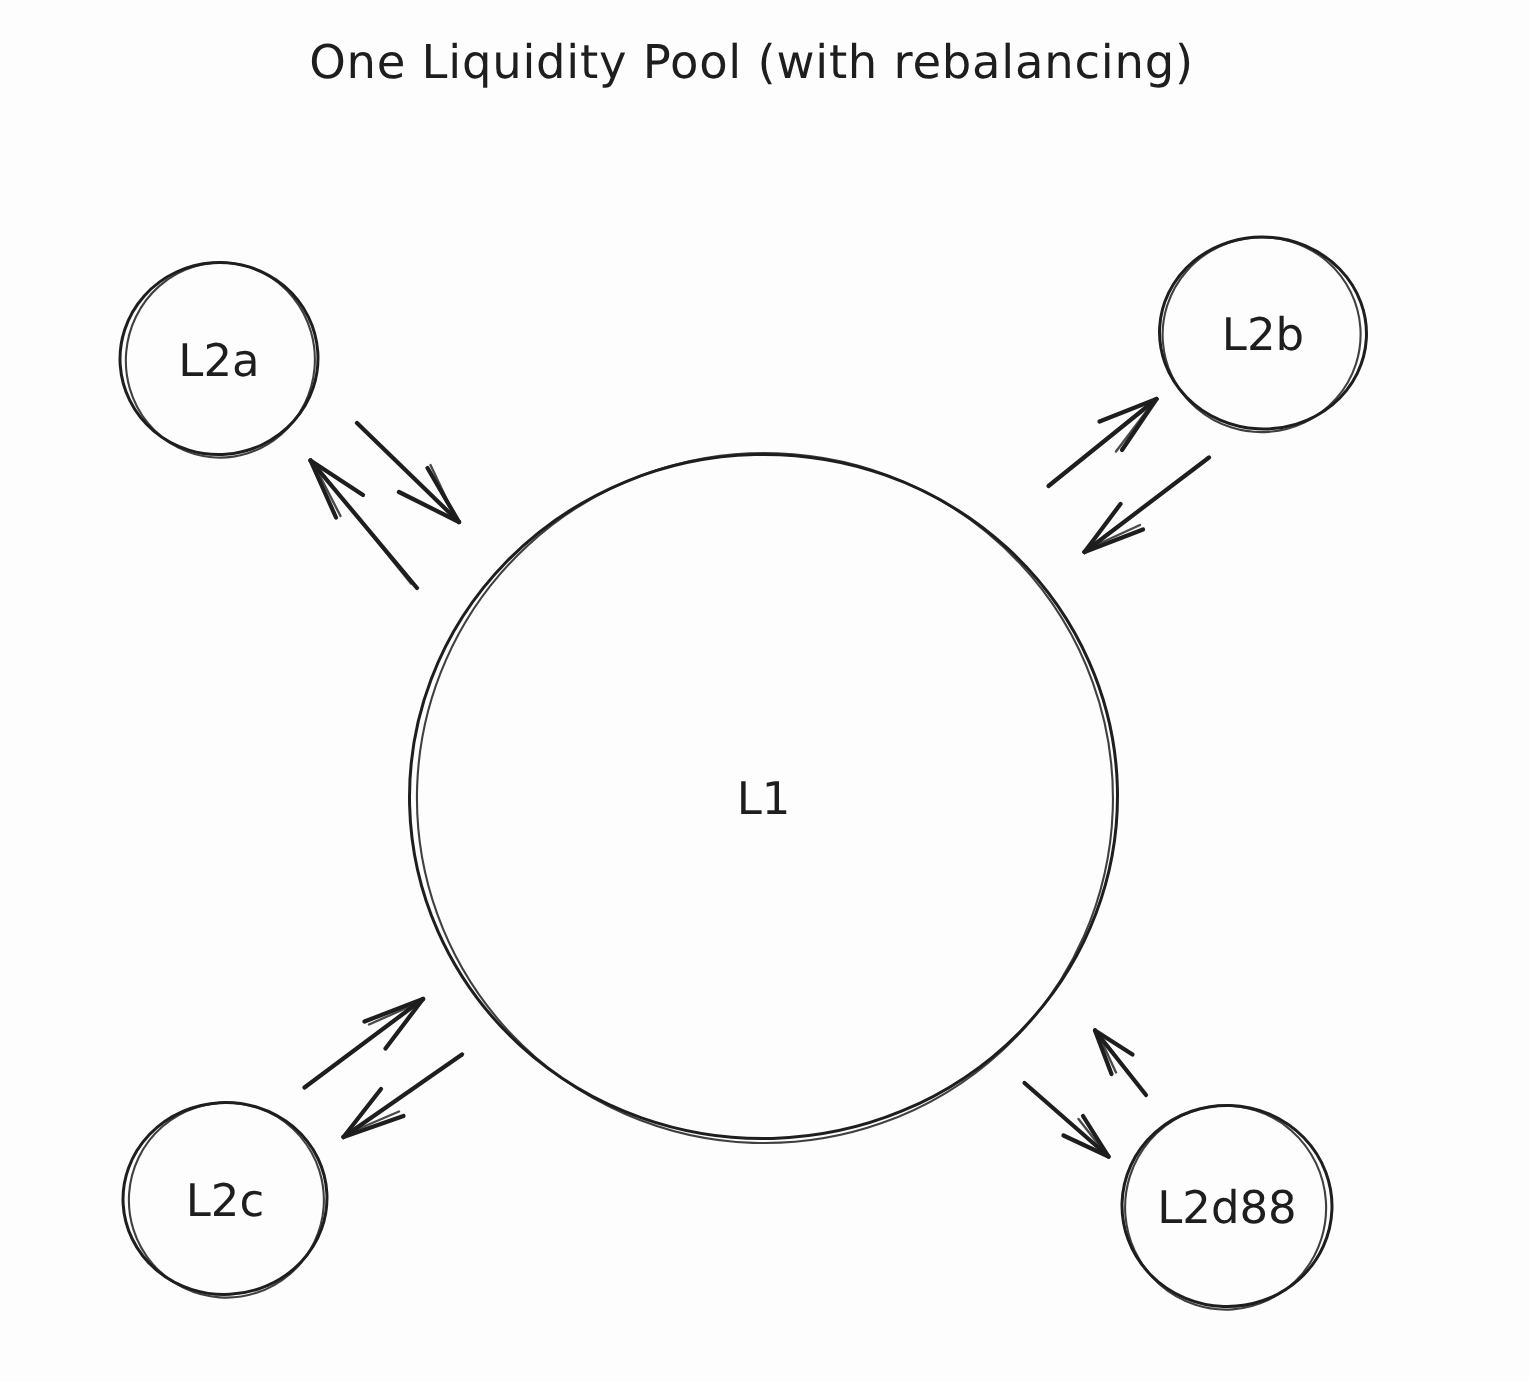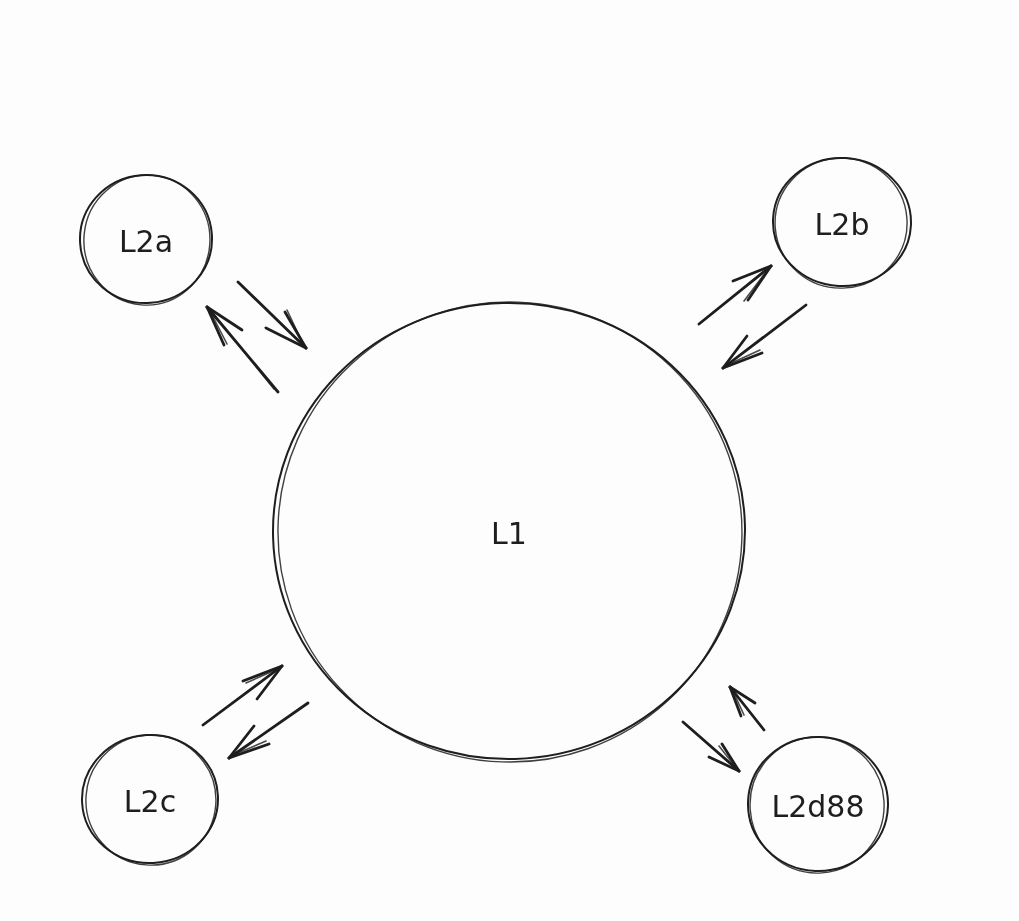--- a/index.html
+++ b/index.html
@@ -58,20 +58,21 @@
     font-size: 30px;
     text-anchor: middle;
     dominant-baseline: central;
   }
 </style>
 </head>
 <body>
 
 <div class="canvas-wrap">
 
+  <div class="diagram-title">One Liquidity Pool (with rebalancing)</div>
 
   <svg width="1019" height="921" viewBox="0 0 1019 921">
 
     <g>
       <ellipse class="sketch" cx="509" cy="531" rx="236" ry="228" transform="rotate(-1.5 509 531)"></ellipse>
       <ellipse class="sketch-thin" cx="510" cy="532" rx="232" ry="230" transform="rotate(2 509 531)"></ellipse>
       <text class="node-label" x="509" y="533">L1</text>
     </g>
 
     <g>

